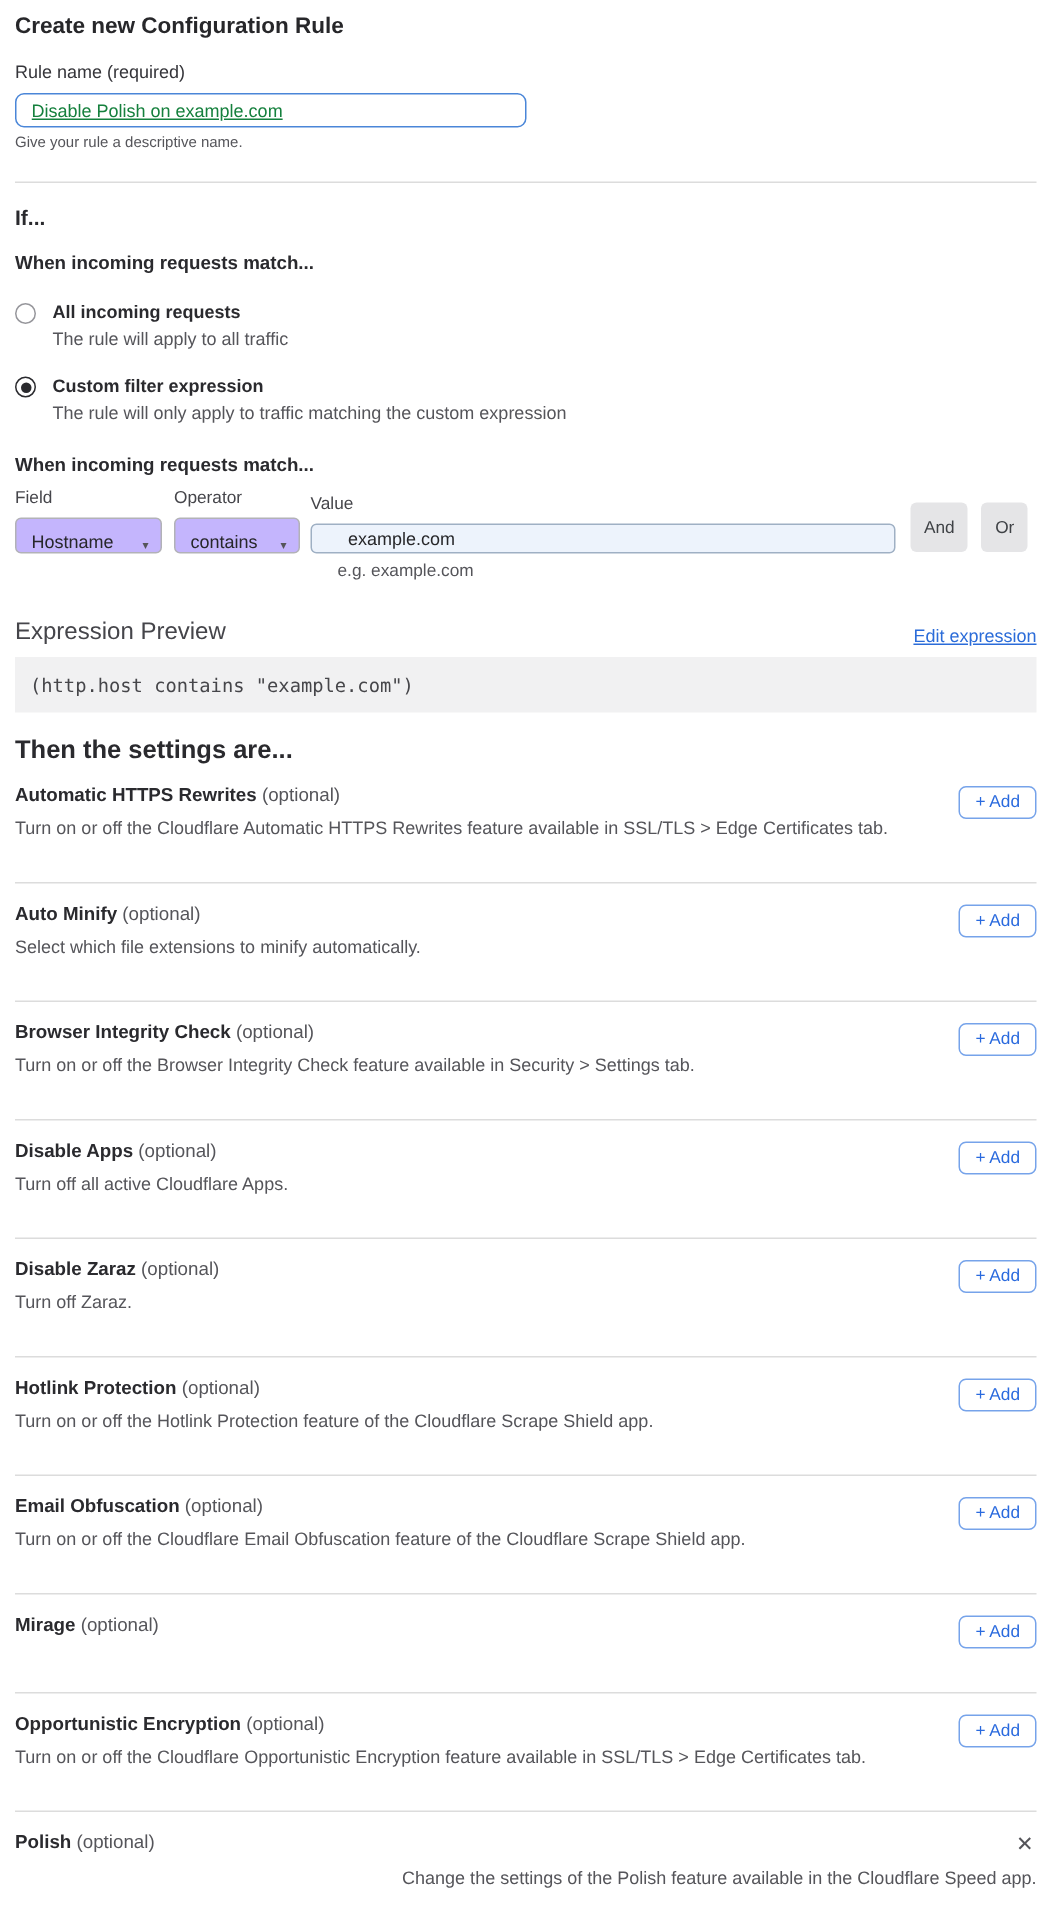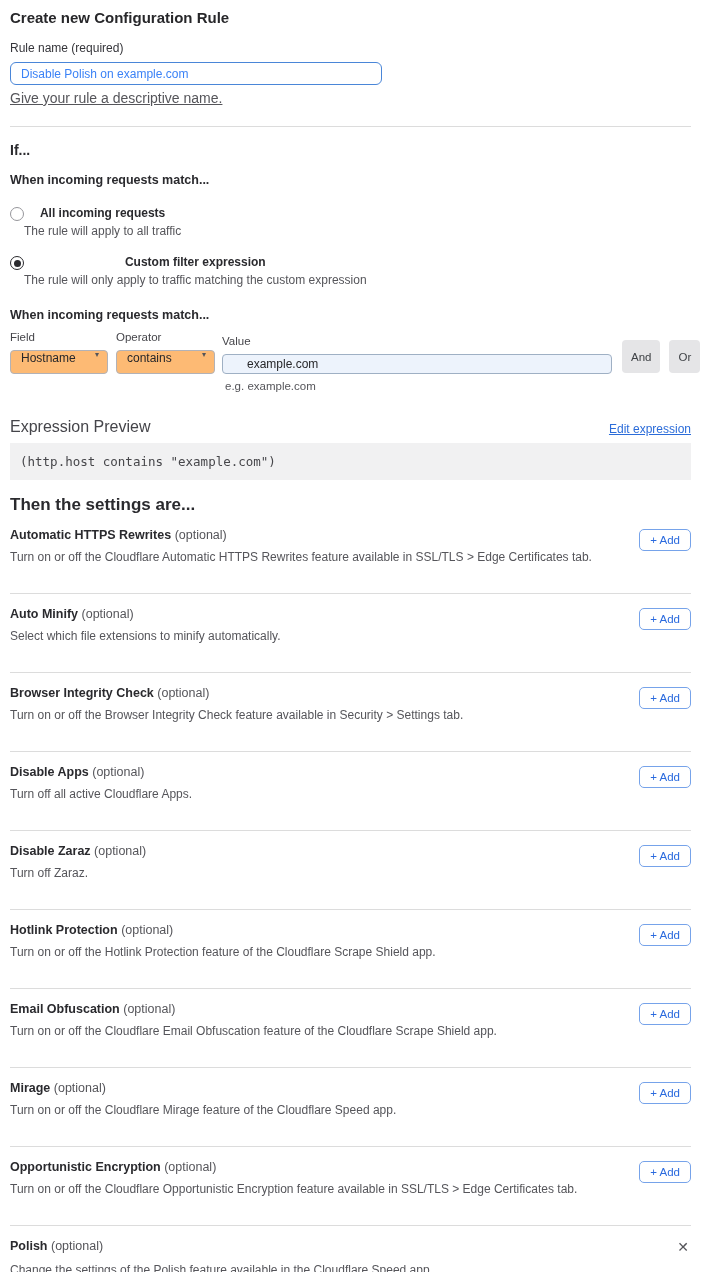--- a/index.html
+++ b/index.html
@@ -17,40 +17,41 @@
     font-size: 15px;
     font-weight: bold;
     color: #27272a;
     padding-top: 9px;
   }
 
   .field-label { font-size: 12px; color: #35353a; margin-top: 15px; }
   .rule-name-input {
     display: block;
     margin-top: 7px;
-    width: 372px;
+    width: 341px;
     height: 23px;
     border: 1.5px solid #4a86d8;
     border-radius: 6px;
     padding: 0 10px;
     font-family: "Liberation Sans", sans-serif;
     font-size: 12px;
-    color: #3b82f6;
+    color: #15803d;
     outline: none;
     background: #ffffff;
-  }
-  .helper-text { font-size: 14px; color: #55555a; margin-top: 5px; text-decoration: underline; }
+    text-decoration: underline;
+  }
+  .helper-text { font-size: 10px; color: #55555a; margin-top: 5px; }
 
   .divider { border: none; border-top: 1px solid #dcdcdc; margin-top: 20px; }
 
   .if-heading { font-size: 14px; font-weight: bold; margin-top: 15px; }
   .sub-heading { font-size: 12.5px; font-weight: bold; margin-top: 15px; color: #2a2a2e; }
 
   .radio-group { margin-top: 19px; }
-  .radio-row { display: flex; margin-bottom: 17px; cursor: default; text-align: center; }
+  .radio-row { display: flex; gap: 11px; margin-bottom: 17px; cursor: default; }
   .radio-circle {
     flex: 0 0 auto;
     width: 14px; height: 14px;
     border: 1px solid #96969b;
     border-radius: 50%;
     margin-top: 1px;
     display: flex; align-items: center; justify-content: center;
     background: #fff;
   }
   .radio-row.selected .radio-circle { border-color: #2a2a2e; }
@@ -60,30 +61,30 @@
   .radio-desc { font-size: 12px; color: #55555a; margin-top: 4px; }
 
   .builder { margin-top: 21px; }
   .builder-row { display: flex; align-items: flex-end; margin-top: 9px; }
   .builder-col { display: flex; flex-direction: column; }
   .col-label { font-size: 11.5px; color: #45454a; margin-bottom: 7px; }
   .select-box {
     height: 24px;
     border: 1px solid #b2b2b7;
     border-radius: 4px;
-    background: #fdba74;
-    display: flex; align-items: flex-start; justify-content: space-between;
+    background: #c4b5fd;
+    display: flex; align-items: flex-end; justify-content: space-between;
     padding: 0 8px 0 10px;
     font-size: 12px;
     color: #27272a;
     cursor: default;
   }
   .select-arrow { font-size: 8px; color: #55555a; line-height: 1; }
   .w-field { width: 98px; margin-right: 8px; }
-  .w-operator { width: 99px; margin-right: 7px; }
+  .w-operator { width: 84px; margin-right: 7px; }
   .value-col { width: 390px; }
   .value-input {
     width: 390px;
     height: 20px;
     border: 1px solid #9fb0c4;
     border-radius: 4px;
     background: #edf3fc;
     padding: 0 24px;
     font-family: "Liberation Sans", sans-serif;
     font-size: 12px;
@@ -144,21 +145,21 @@
     background: #ffffff;
     border: 1px solid #76a3ea;
     border-radius: 5px;
     color: #2a6ade;
     font-family: "Liberation Sans", sans-serif;
     font-size: 11.5px;
     padding: 4px 10px;
     cursor: pointer;
   }
 
-  .polish-section { padding-top: 13px; }
+  .polish-section { padding-top: 13px; text-align: right; }
   .polish-header { display: flex; justify-content: space-between; align-items: flex-start; }
   .close-icon {
     font-size: 14px;
     color: #55555a;
     cursor: pointer;
     line-height: 1;
     padding: 1px 2px;
   }
 </style>
 </head>
@@ -285,21 +286,20 @@
     <div>
       <div class="setting-title"><span>Email Obfuscation</span> <span class="optional">(optional)</span></div>
       <div class="setting-desc">Turn on or off the Cloudflare Email Obfuscation feature of the Cloudflare Scrape Shield app.</div>
     </div>
     <button class="add-btn">+ Add</button>
   </div>
 
   <div class="setting">
     <div>
       <div class="setting-title"><span>Mirage</span> <span class="optional">(optional)</span></div>
-      <div class="setting-desc">Turn on or off the Cloudflare Mirage feature of the Cloudflare Speed app.</div>
     </div>
     <button class="add-btn">+ Add</button>
   </div>
 
   <div class="setting">
     <div>
       <div class="setting-title"><span>Opportunistic Encryption</span> <span class="optional">(optional)</span></div>
       <div class="setting-desc">Turn on or off the Cloudflare Opportunistic Encryption feature available in SSL/TLS &gt; Edge Certificates tab.</div>
     </div>
     <button class="add-btn">+ Add</button>

